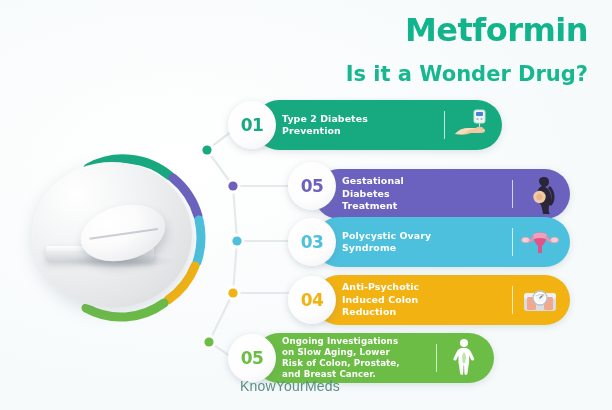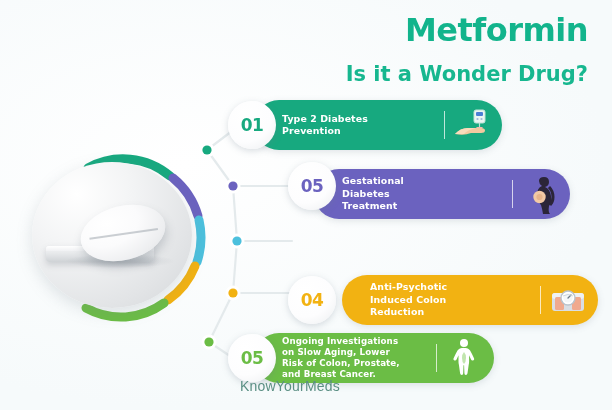--- a/index.html
+++ b/index.html
@@ -209,21 +209,21 @@
   }
   .icon-slot svg { display: block; }
 
   
   #row-1 { left: 228px; top: 100px; }
   #row-1 .pill { width: 248px; }
   #row-2 { left: 288px; top: 161px; }
   #row-2 .pill { width: 256px; margin-top: 16px; }
   #row-3 { left: 288px; top: 217px; }
   #row-3 .pill { width: 256px; }
-  #row-4 { left: 288px; top: 275px; gap: 28px; }
+  #row-4 { left: 288px; top: 275px; }
   #row-4 .pill { width: 256px; }
   #row-5 { left: 228px; top: 333px; }
   #row-5 .pill { width: 240px; }
   #row-5 .pill-label { font-size: 8.7px; line-height: 1.28; }
 
   
   .footer-brand {
     position: absolute;
     left: 240px;
     top: 378px;
@@ -333,20 +333,40 @@
           <svg width="34" height="40" viewBox="0 0 34 40">
             <path d="M21 3 q5 0 5 5 q0 4 -4 5 q5 2 6 9 q1 7 -2 10 q-1 6 1 8 l-7 0 q-1 -6 -2 -9 q-4 -4 -4 -10 q0 -7 5 -9 q-3 -2 -3 -5 q0 -4 5 -4 z" fill="#2b2538"></path>
             <circle cx="16.5" cy="23" r="6.2" fill="#f3c9a5"></circle>
             <circle cx="16.5" cy="23" r="3.1" fill="#e8b48b"></circle>
             <path d="M26 13 q4 4 4 10 q0 5 -3 8" fill="none" stroke="#2b2538" stroke-width="3"></path>
           </svg>
         </div>
       </div>
     </div>
 
+    <div class="row" id="row-3">
+      <div class="numbadge">
+        <span style="color: rgb(76, 192, 221);">03</span>
+      </div>
+      <div class="pill" style="background: rgb(76, 192, 221);">
+        <div class="pill-label">Polycystic Ovary
+Syndrome</div>
+        <div class="divider"></div>
+        <div class="icon-slot">
+          <svg width="40" height="28" viewBox="0 0 40 28">
+            <path d="M20 6 q-5 1 -7 4 q-2 4 -6 3" fill="none" stroke="#f08fa8" stroke-width="2.6" stroke-linecap="round"></path>
+            <path d="M20 6 q5 1 7 4 q2 4 6 3" fill="none" stroke="#f08fa8" stroke-width="2.6" stroke-linecap="round"></path>
+            <ellipse cx="5.5" cy="12" rx="4" ry="2.8" fill="#f6d0d6" stroke="#e8a0b0" stroke-width="0.8"></ellipse>
+            <ellipse cx="34.5" cy="12" rx="4" ry="2.8" fill="#f6d0d6" stroke="#e8a0b0" stroke-width="0.8"></ellipse>
+            <path d="M13 6 q7 -3 14 0 q-1 9 -5 12 l0 7 l-4 0 l0 -7 q-4 -3 -5 -12 z" fill="#e0548a"></path>
+            <path d="M13 6 q7 -3 14 0 q-0.4 3 -1 5 q-6 -2 -12 0 q-0.6 -2 -1 -5 z" fill="#f0a0bd"></path>
+          </svg>
+        </div>
+      </div>
+    </div>
 
     <div class="row" id="row-4">
       <div class="numbadge">
         <span style="color: rgb(242, 178, 18);">04</span>
       </div>
       <div class="pill" style="background: rgb(242, 178, 18);">
         <div class="pill-label">Anti-Psychotic
 Induced Colon
 Reduction</div>
         <div class="divider"></div>

